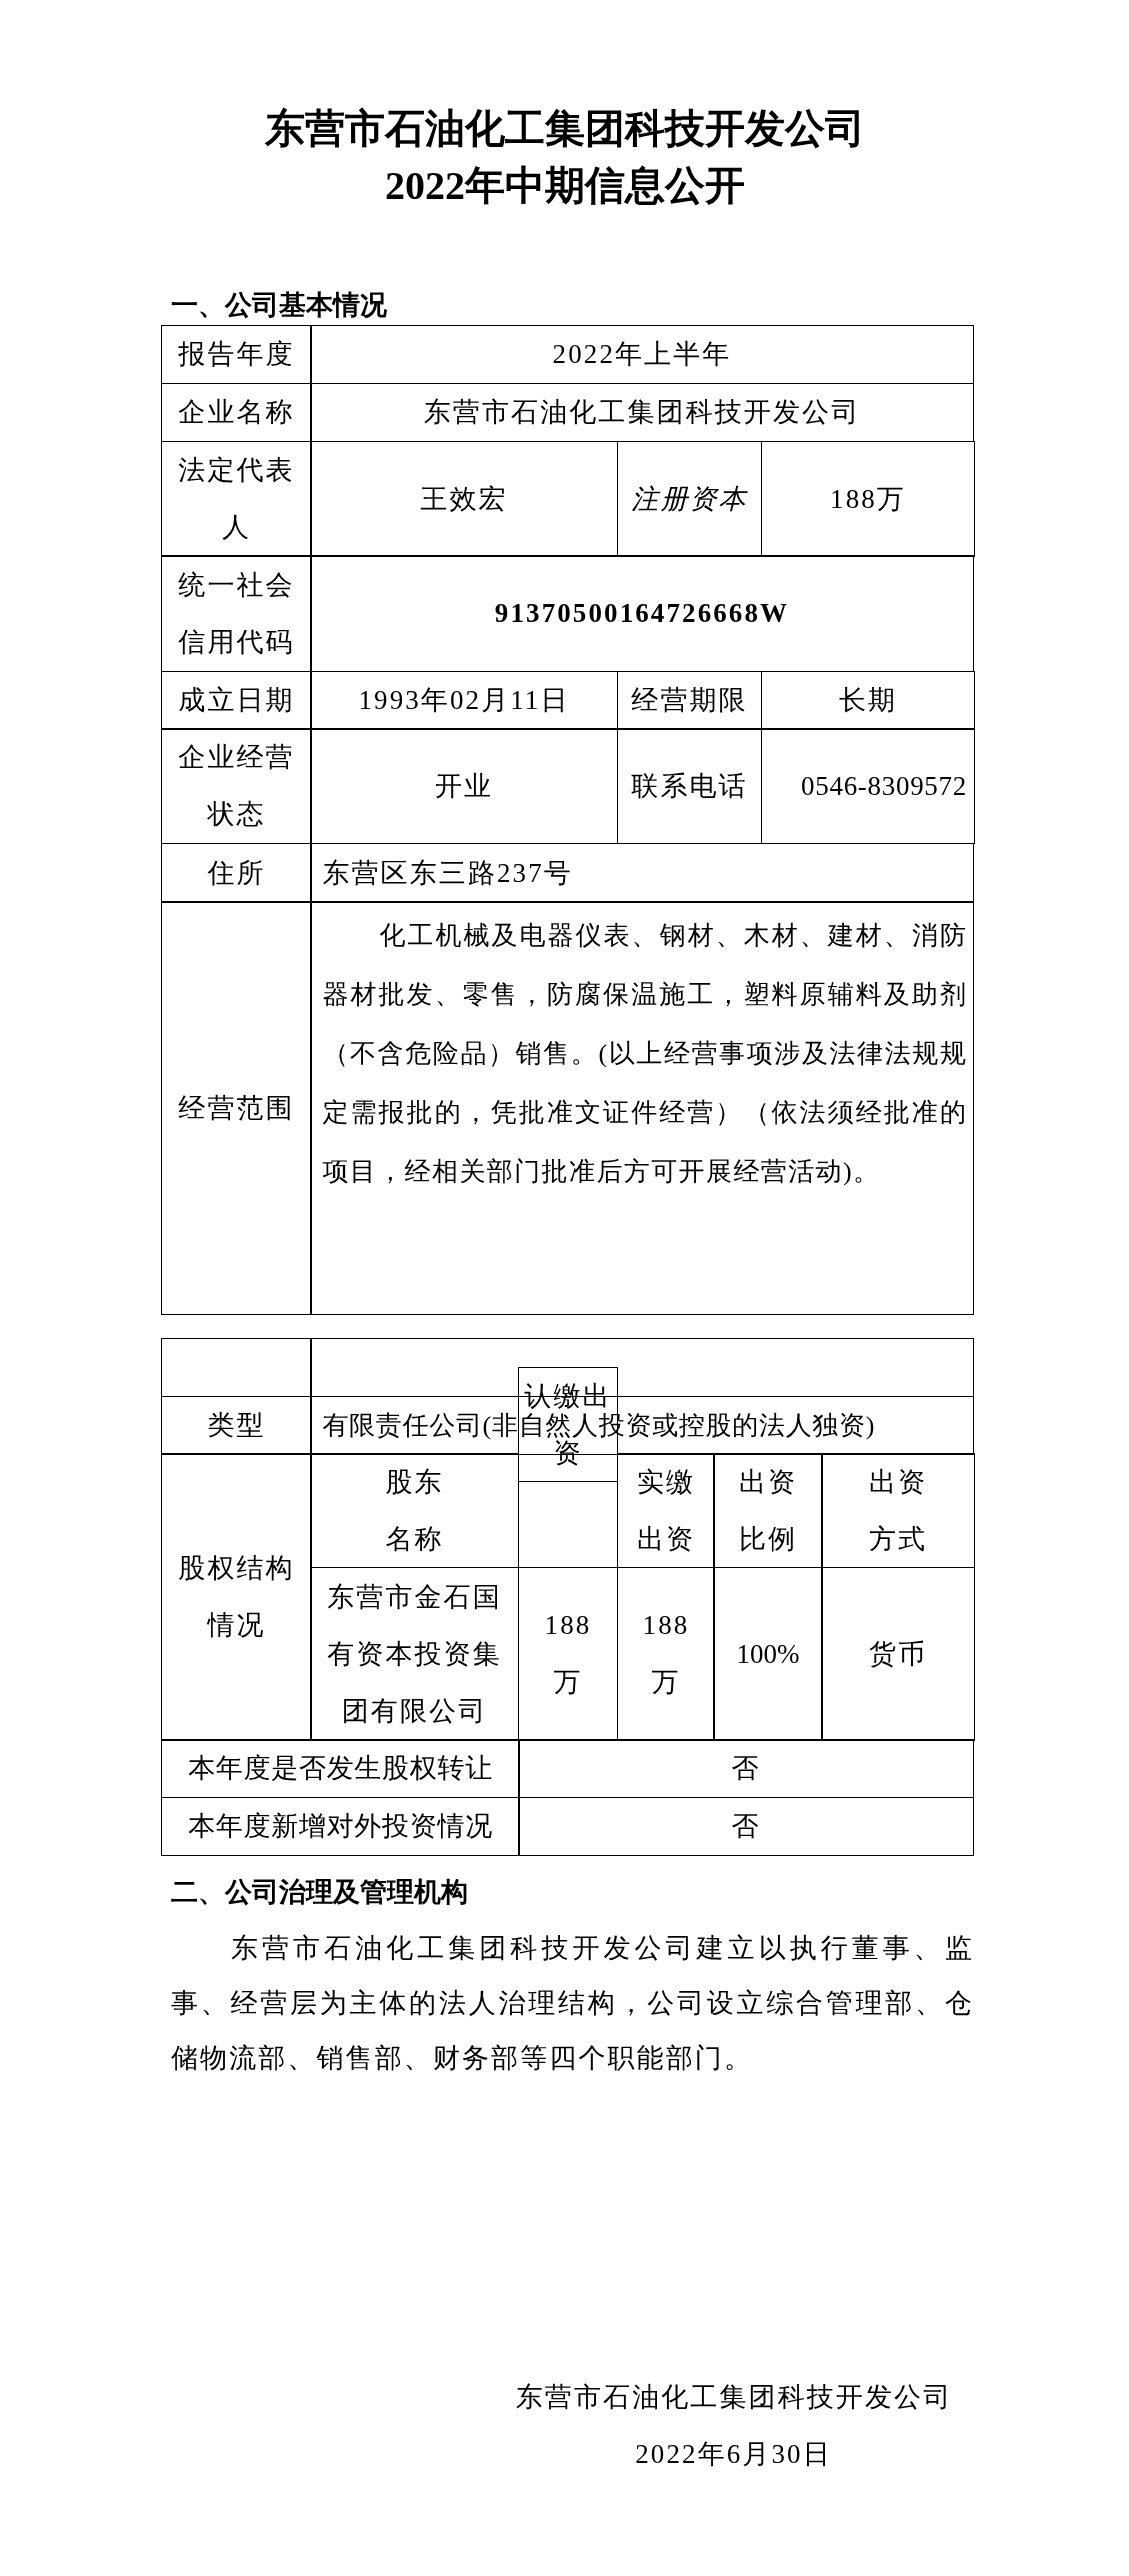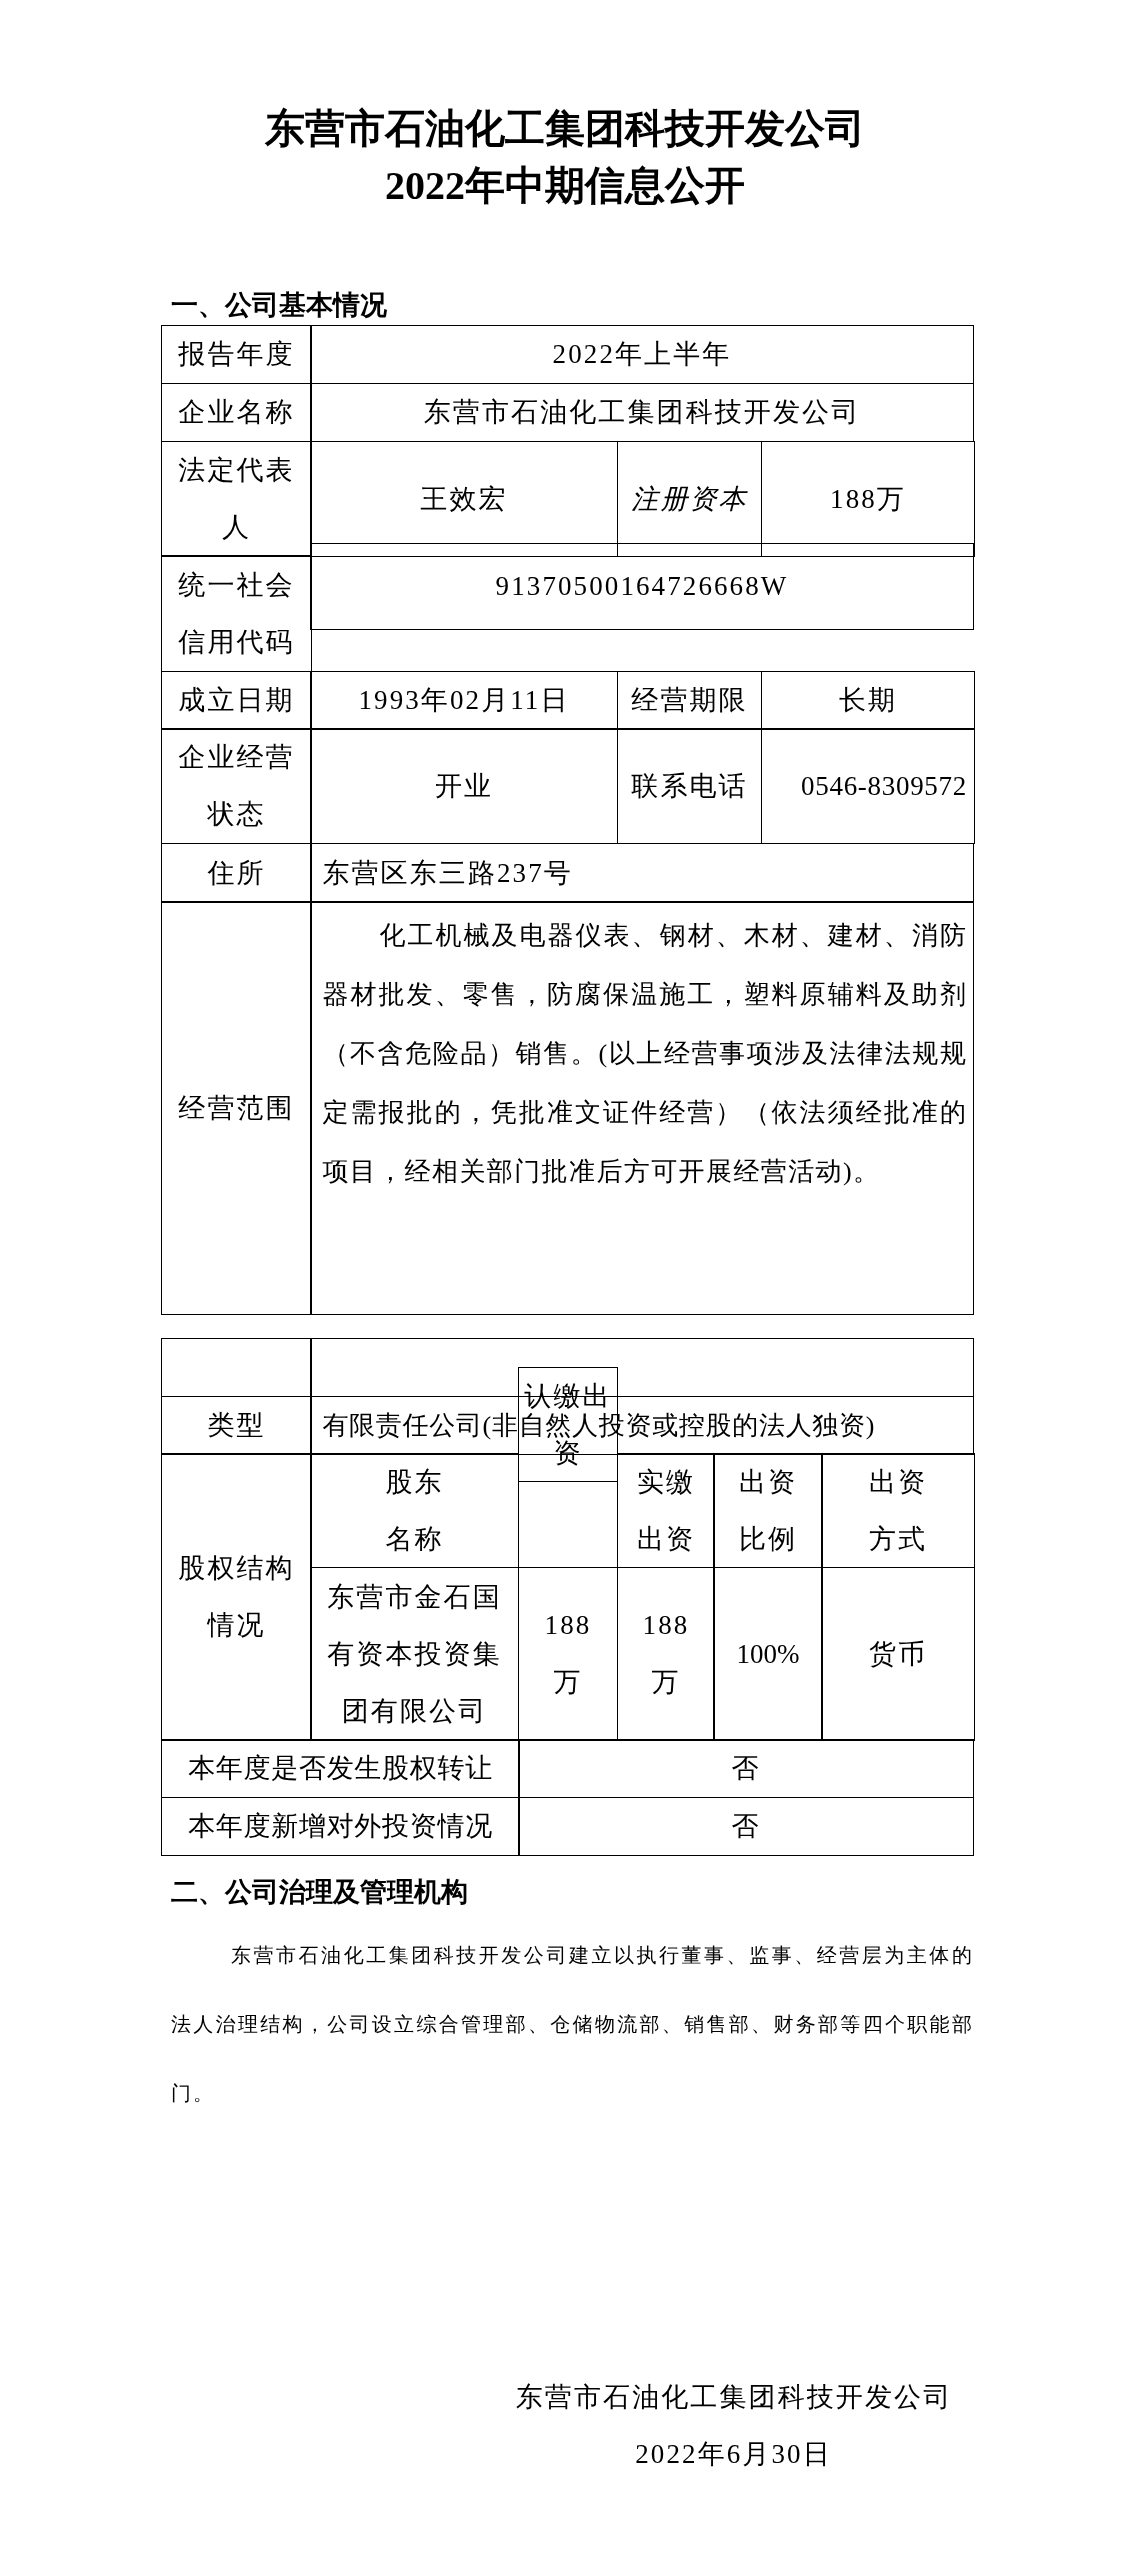--- a/index.html
+++ b/index.html
@@ -8,22 +8,22 @@
            font-size:40px; line-height:43px; font-family: "Liberation Serif", "DejaVu Serif", serif; }
   .h2 { position:absolute; font-size:27px; line-height:31px; font-weight:bold;
         font-family: "Liberation Sans", "DejaVu Sans", sans-serif; }
   .cell { position:absolute; box-sizing:border-box; border:1.1px solid #000; display:flex;
           align-items:center; justify-content:center; text-align:center;
           font-family: "Liberation Serif", "DejaVu Serif", serif; font-size:27px; line-height:57px; letter-spacing:2.1px; }
   .cell.left { justify-content:flex-start; text-align:left; padding-left:11.4px; }
   .scope { position:absolute; box-sizing:border-box; border:1.1px solid #000;
            font-family: "Liberation Serif", "DejaVu Serif", serif; font-size:26px; line-height:59px;
            padding:4.3px 5.7px 0 11.4px; text-align:justify; letter-spacing:1.4px; }
-  .para { position:absolute; font-family: "Liberation Serif", "DejaVu Serif", serif; font-size:20px;
-          line-height:69px; letter-spacing:2.1px; text-align:justify; }
+  .para { position:absolute; font-family: "Liberation Serif", "DejaVu Serif", serif; font-size:27px;
+          line-height:55px; letter-spacing:2.1px; text-align:justify; }
   .sig { position:absolute; font-family: "Liberation Serif", "DejaVu Serif", serif; font-size:27px;
          line-height:31px; letter-spacing:2.1px; }
 </style>
 </head>
 <body>
 
 <div class="title" style="top:107px;">东营市石油化工集团科技开发公司</div>
 <div class="title" style="top:164px;">2022年中期信息公开</div>
 
 <div class="h2" style="left:171px; top:290px;">一、公司基本情况</div>
@@ -39,21 +39,21 @@
   <div class="cell" style="left:161px; top:441px; width:151px; height:116px; padding:0 10px;">
     <span style="display:block; line-height:57px;">法定代表人</span>
   </div>
   <div class="cell" style="left:310px; top:441px; width:308px; height:116px;">王效宏</div>
   <div class="cell" style="left:617px; top:441px; width:145px; height:116px;font-style:italic;">注册资本</div>
   <div class="cell" style="left:761px; top:441px; width:214px; height:116px;">188万</div>
 
   <div class="cell" style="left:161px; top:555px; width:151px; height:117px; padding:0 10px;">
     <span style="display:block; line-height:57px;">统一社会信用代码</span>
   </div>
-  <div class="cell" style="left:310px; top:543px; width:664px; height:87px;">91370500164726668W</div>
+  <div class="cell" style="left:310px; top:555px; width:664px; height:117px;font-weight:bold;">91370500164726668W</div>
 
   <div class="cell" style="left:161px; top:671px; width:151px; height:59px;">成立日期</div>
   <div class="cell" style="left:310px; top:671px; width:308px; height:59px;">1993年02月11日</div>
   <div class="cell" style="left:617px; top:671px; width:145px; height:59px;">经营期限</div>
   <div class="cell" style="left:761px; top:671px; width:214px; height:59px;">长期</div>
 
   <div class="cell" style="left:161px; top:728px; width:151px; height:116px; padding:0 10px;">
     <span style="display:block; line-height:57px;">企业经营状态</span>
   </div>
   <div class="cell" style="left:310px; top:728px; width:308px; height:116px;">开业</div>

